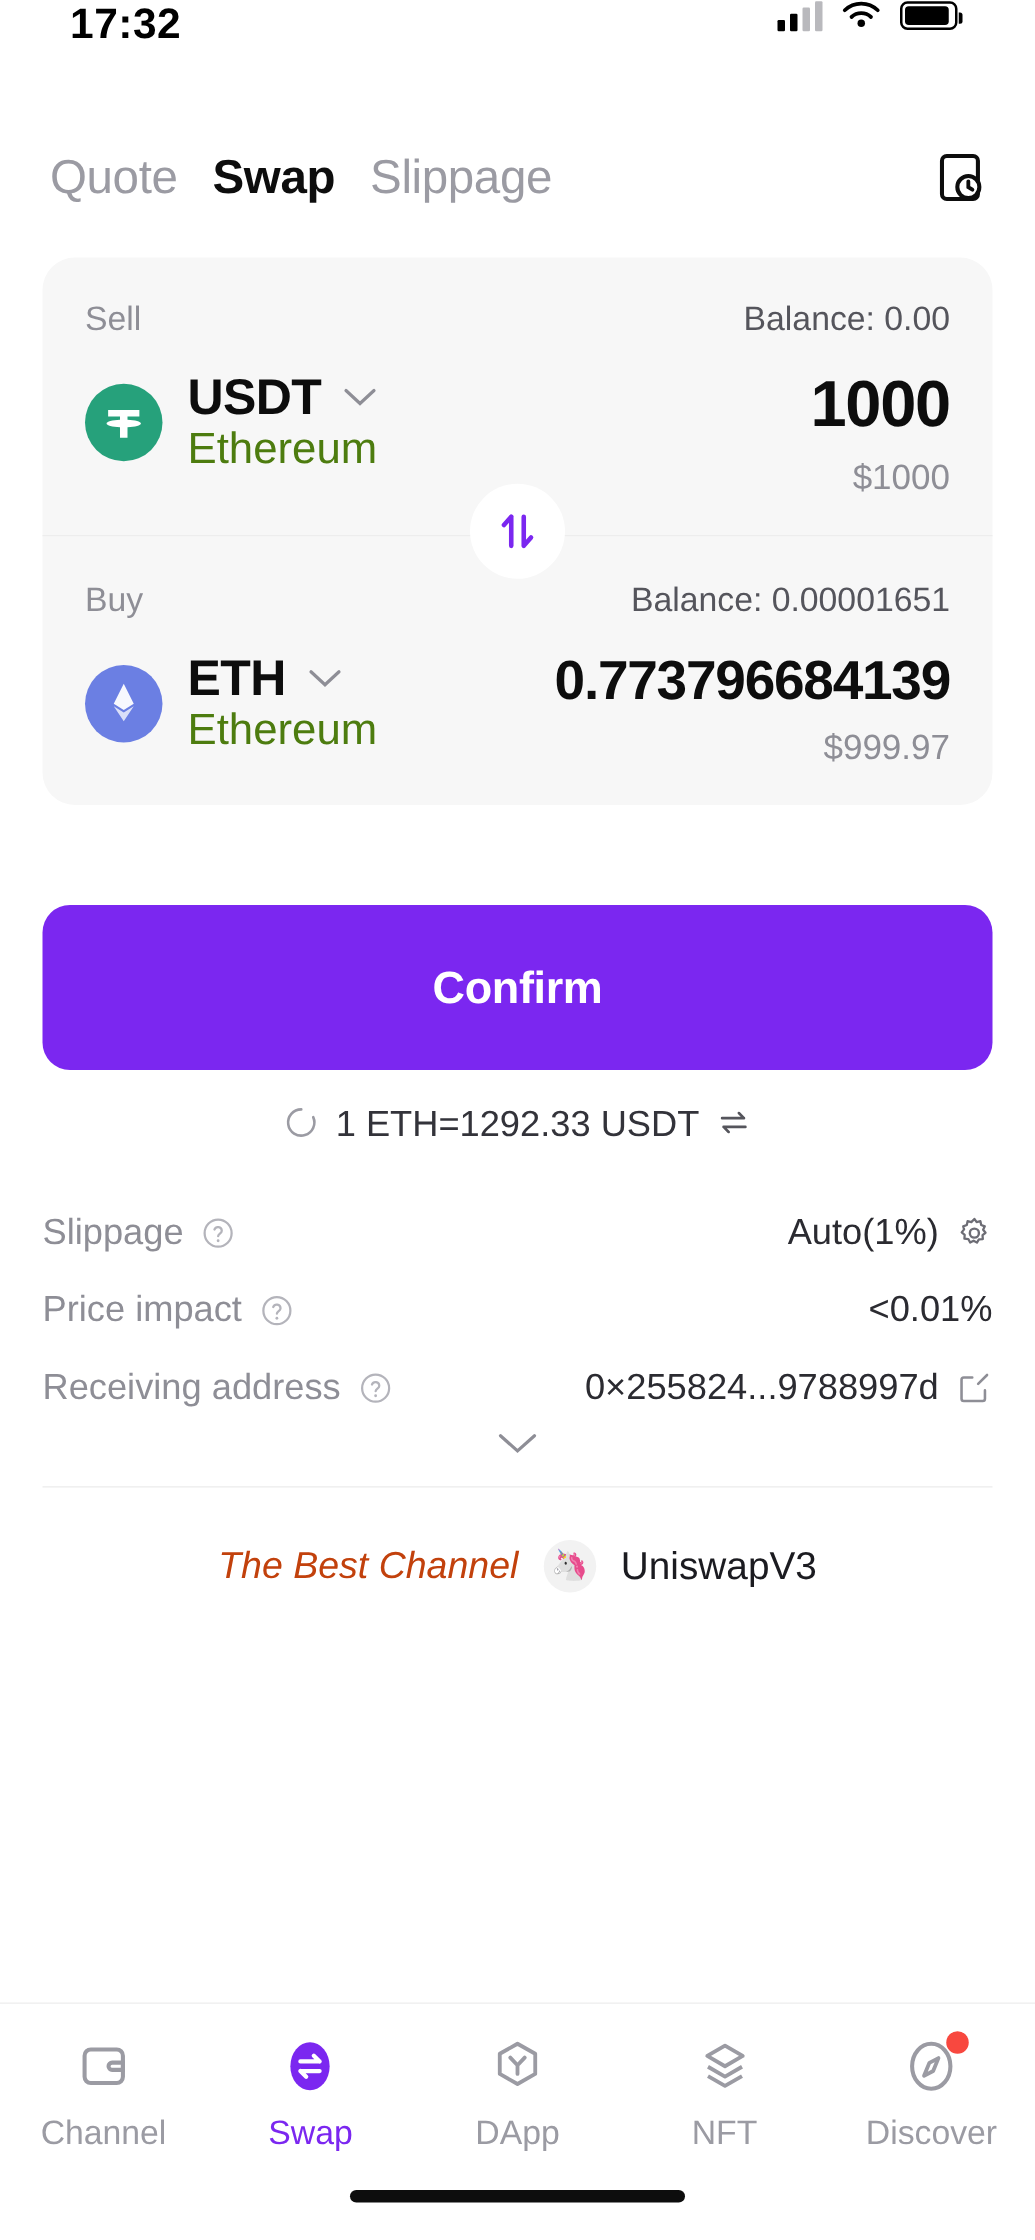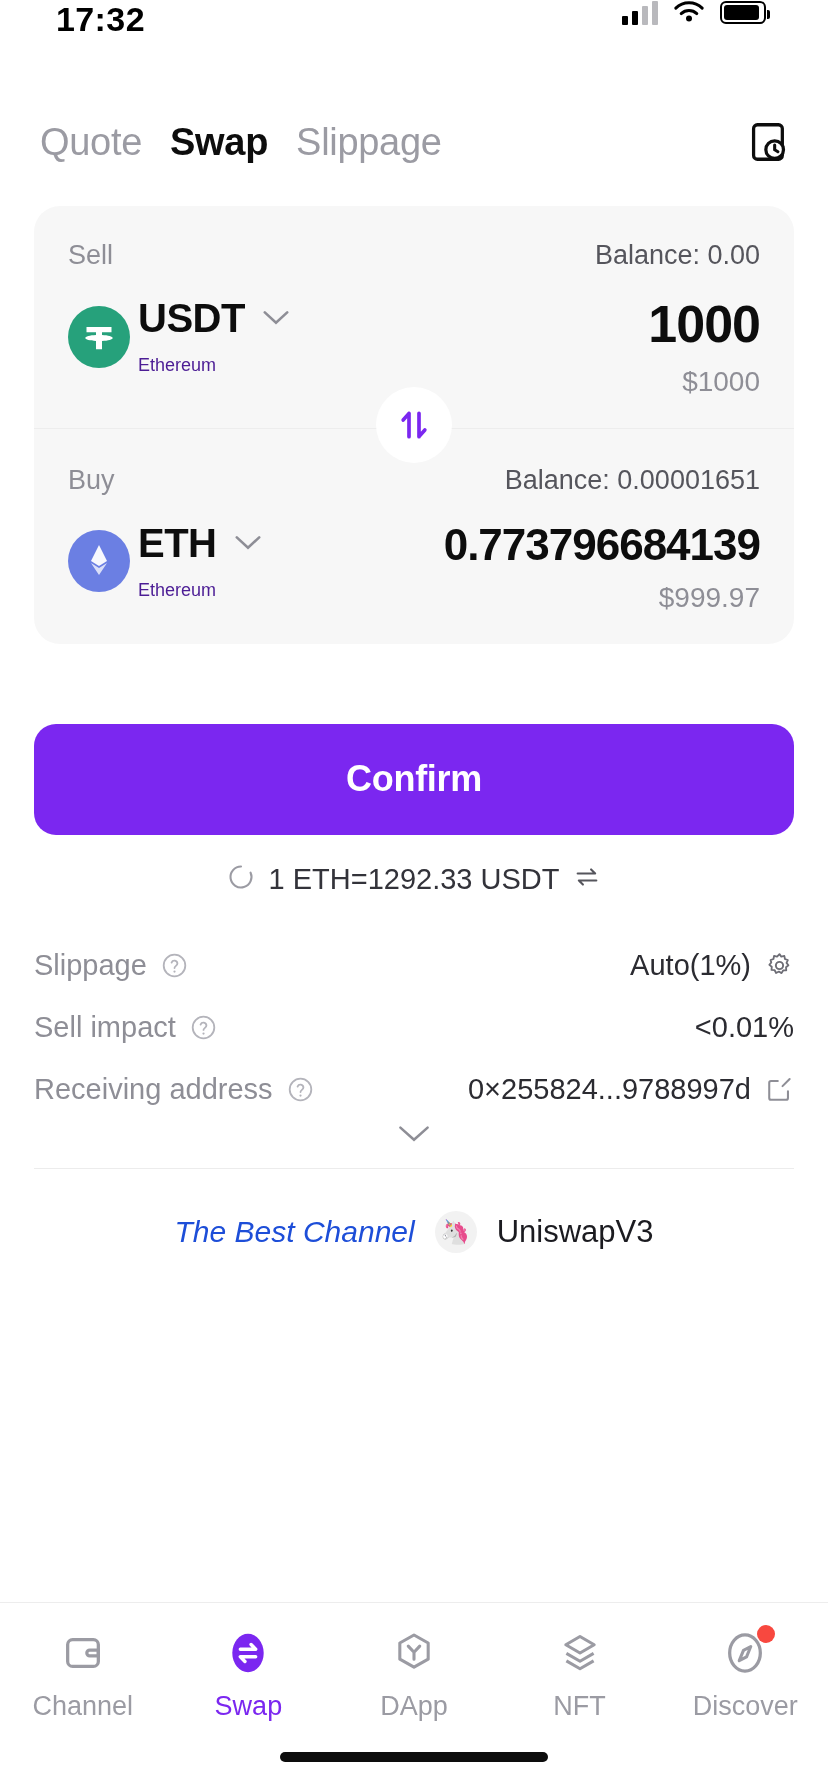--- a/index.html
+++ b/index.html
@@ -34,38 +34,38 @@
   .hist-icon { width:46px; height:46px; }
 
   
   .card { margin:14px 34px 0 34px; background:#f7f7f7; border-radius:26px; position:relative; }
   .leg { padding:34px 34px 30px 34px; }
   .leg.buy { padding-top:36px; }
   .leg-head { display:flex; justify-content:space-between; align-items:center; margin-bottom:26px; }
   .leg-label { font-size:27px; color:#8e8e96; }
   .leg-balance { font-size:27px; color:#55555c; }
   .leg-body { display:flex; justify-content:space-between; align-items:flex-start; }
-  .token { display:flex; align-items:center; gap:8px; }
+  .token { display:flex; align-items:center; gap:20px; }
   .token-logo { width:62px; height:62px; border-radius:50%; flex:0 0 62px; display:flex; align-items:center; justify-content:center; }
   .token-logo.usdt { background:#26a17b; }
   .token-logo.eth  { background:#6b7fe3; }
   .token-meta { display:flex; flex-direction:column; }
   .token-row { display:flex; align-items:center; gap:18px; }
   .token-sym { font-size:40px; font-weight:700; color:#0d0d0d; line-height:1.05; letter-spacing:-0.5px; }
-  .token-net { font-size:18px; color:#4c1d95; margin-top:16px; }
+  .token-net { font-size:35px; color:#4d7c0f; margin-top:0; }
   .chev { width:26px; height:16px; }
   .amt-wrap { text-align:right; overflow:hidden; max-width:400px; }
   .amt { font-size:52px; font-weight:700; color:#0d0d0d; line-height:1.05; letter-spacing:-1px; white-space:nowrap; }
   .amt.small { font-size:44px; }
   .fiat { font-size:28px; color:#8e8e96; margin-top:14px; white-space:nowrap; }
   .divider { height:1px; background:#ededed; margin:0 0 0 0; }
   .switch { position:absolute; left:50%; top:50%; transform:translate(-50%,-50%); width:76px; height:76px; border-radius:50%; background:#fff; display:flex; align-items:center; justify-content:center; z-index:3; }
 
   
-  .confirm { margin:80px 34px 0 34px; height:111px; border-radius:22px; background:#7b27f0; color:#fff; font-size:36px; font-weight:700; display:flex; align-items:center; justify-content:center; letter-spacing:-0.3px; }
+  .confirm { margin:80px 34px 0 34px; height:132px; border-radius:22px; background:#7b27f0; color:#fff; font-size:36px; font-weight:700; display:flex; align-items:center; justify-content:center; letter-spacing:-0.3px; }
 
   
   .rate { display:flex; align-items:flex-start; justify-content:center; gap:14px; margin-top:28px; }
   .rate-text { font-size:29px; color:#33333a; }
   .spinner { width:28px; height:28px; }
   .rate-swap { width:28px; height:28px; }
 
   
   .details { padding:0 34px; margin-top:24px; }
   .drow { display:flex; align-items:flex-end; justify-content:space-between; height:62px; }
@@ -74,21 +74,21 @@
   .qmark { width:27px; height:27px; }
   .dright { display:flex; align-items:center; gap:14px; }
   .dval { font-size:29px; color:#2b2b31; }
   .gear, .edit { width:29px; height:29px; }
   .expander { display:flex; align-items:center; justify-content:center; height:56px; }
   .expander svg { width:32px; height:20px; }
   .hr { height:1px; background:#ececec; margin:6px 34px 0 34px; }
 
   
   .channel { display:flex; align-items:center; justify-content:center; gap:20px; margin-top:42px; }
-  .ch-label { font-size:30px; color:#1d4ed8; font-style:italic; }
+  .ch-label { font-size:30px; color:#c2410c; font-style:italic; }
   .ch-logo { width:42px; height:42px; border-radius:50%; background:#f2f2f2; display:flex; align-items:center; justify-content:center; font-size:24px; }
   .ch-name { font-size:31px; color:#1b1b20; }
 
   .spacer { flex:1 1 auto; }
 
   
   .bottomnav { flex:0 0 150px; border-top:1px solid #ededed; display:flex; align-items:flex-start; padding-top:24px; }
   .navitem { flex:1; display:flex; flex-direction:column; align-items:center; gap:12px; position:relative; }
   .navicon { width:52px; height:52px; display:flex; align-items:center; justify-content:center; position:relative; }
   .navlabel { font-size:27px; color:#9b9ba3; }
@@ -235,21 +235,21 @@
         <span class="dval">Auto(1%)</span>
         <svg class="gear" viewBox="0 0 24 24">
           <circle cx="12" cy="12" r="3" fill="none" stroke="#6d6d75" stroke-width="1.6"></circle>
           <path d="M12 2.6l1.5 2.1 2.5-.6.5 2.5 2.4.9-1.1 2.3 1.6 2-2 1.6.2 2.6-2.6.1-1.3 2.2-2.2-1.3-2.3 1.2-1.2-2.3-2.6-.2.2-2.6-2-1.6 1.6-2L4.6 7.5l2.4-.9.5-2.5 2.5.6L12 2.6z" fill="none" stroke="#6d6d75" stroke-width="1.5" stroke-linejoin="round"></path>
         </svg>
       </div>
     </div>
 
     <div class="drow">
       <div class="dleft">
-        <span class="dlabel">Sell impact</span>
+        <span class="dlabel">Price impact</span>
         <svg class="qmark" viewBox="0 0 24 24">
           <circle cx="12" cy="12" r="9.6" fill="none" stroke="#b4b4bb" stroke-width="1.6"></circle>
           <path d="M9.4 9.4a2.7 2.7 0 015.2.9c0 1.9-2.6 2.1-2.6 3.9" fill="none" stroke="#b4b4bb" stroke-width="1.6" stroke-linecap="round"></path>
           <circle cx="12" cy="17.4" r="1" fill="#b4b4bb"></circle>
         </svg>
       </div>
       <div class="dright">
         <span class="dval">&lt;0.01%</span>
       </div>
     </div>

